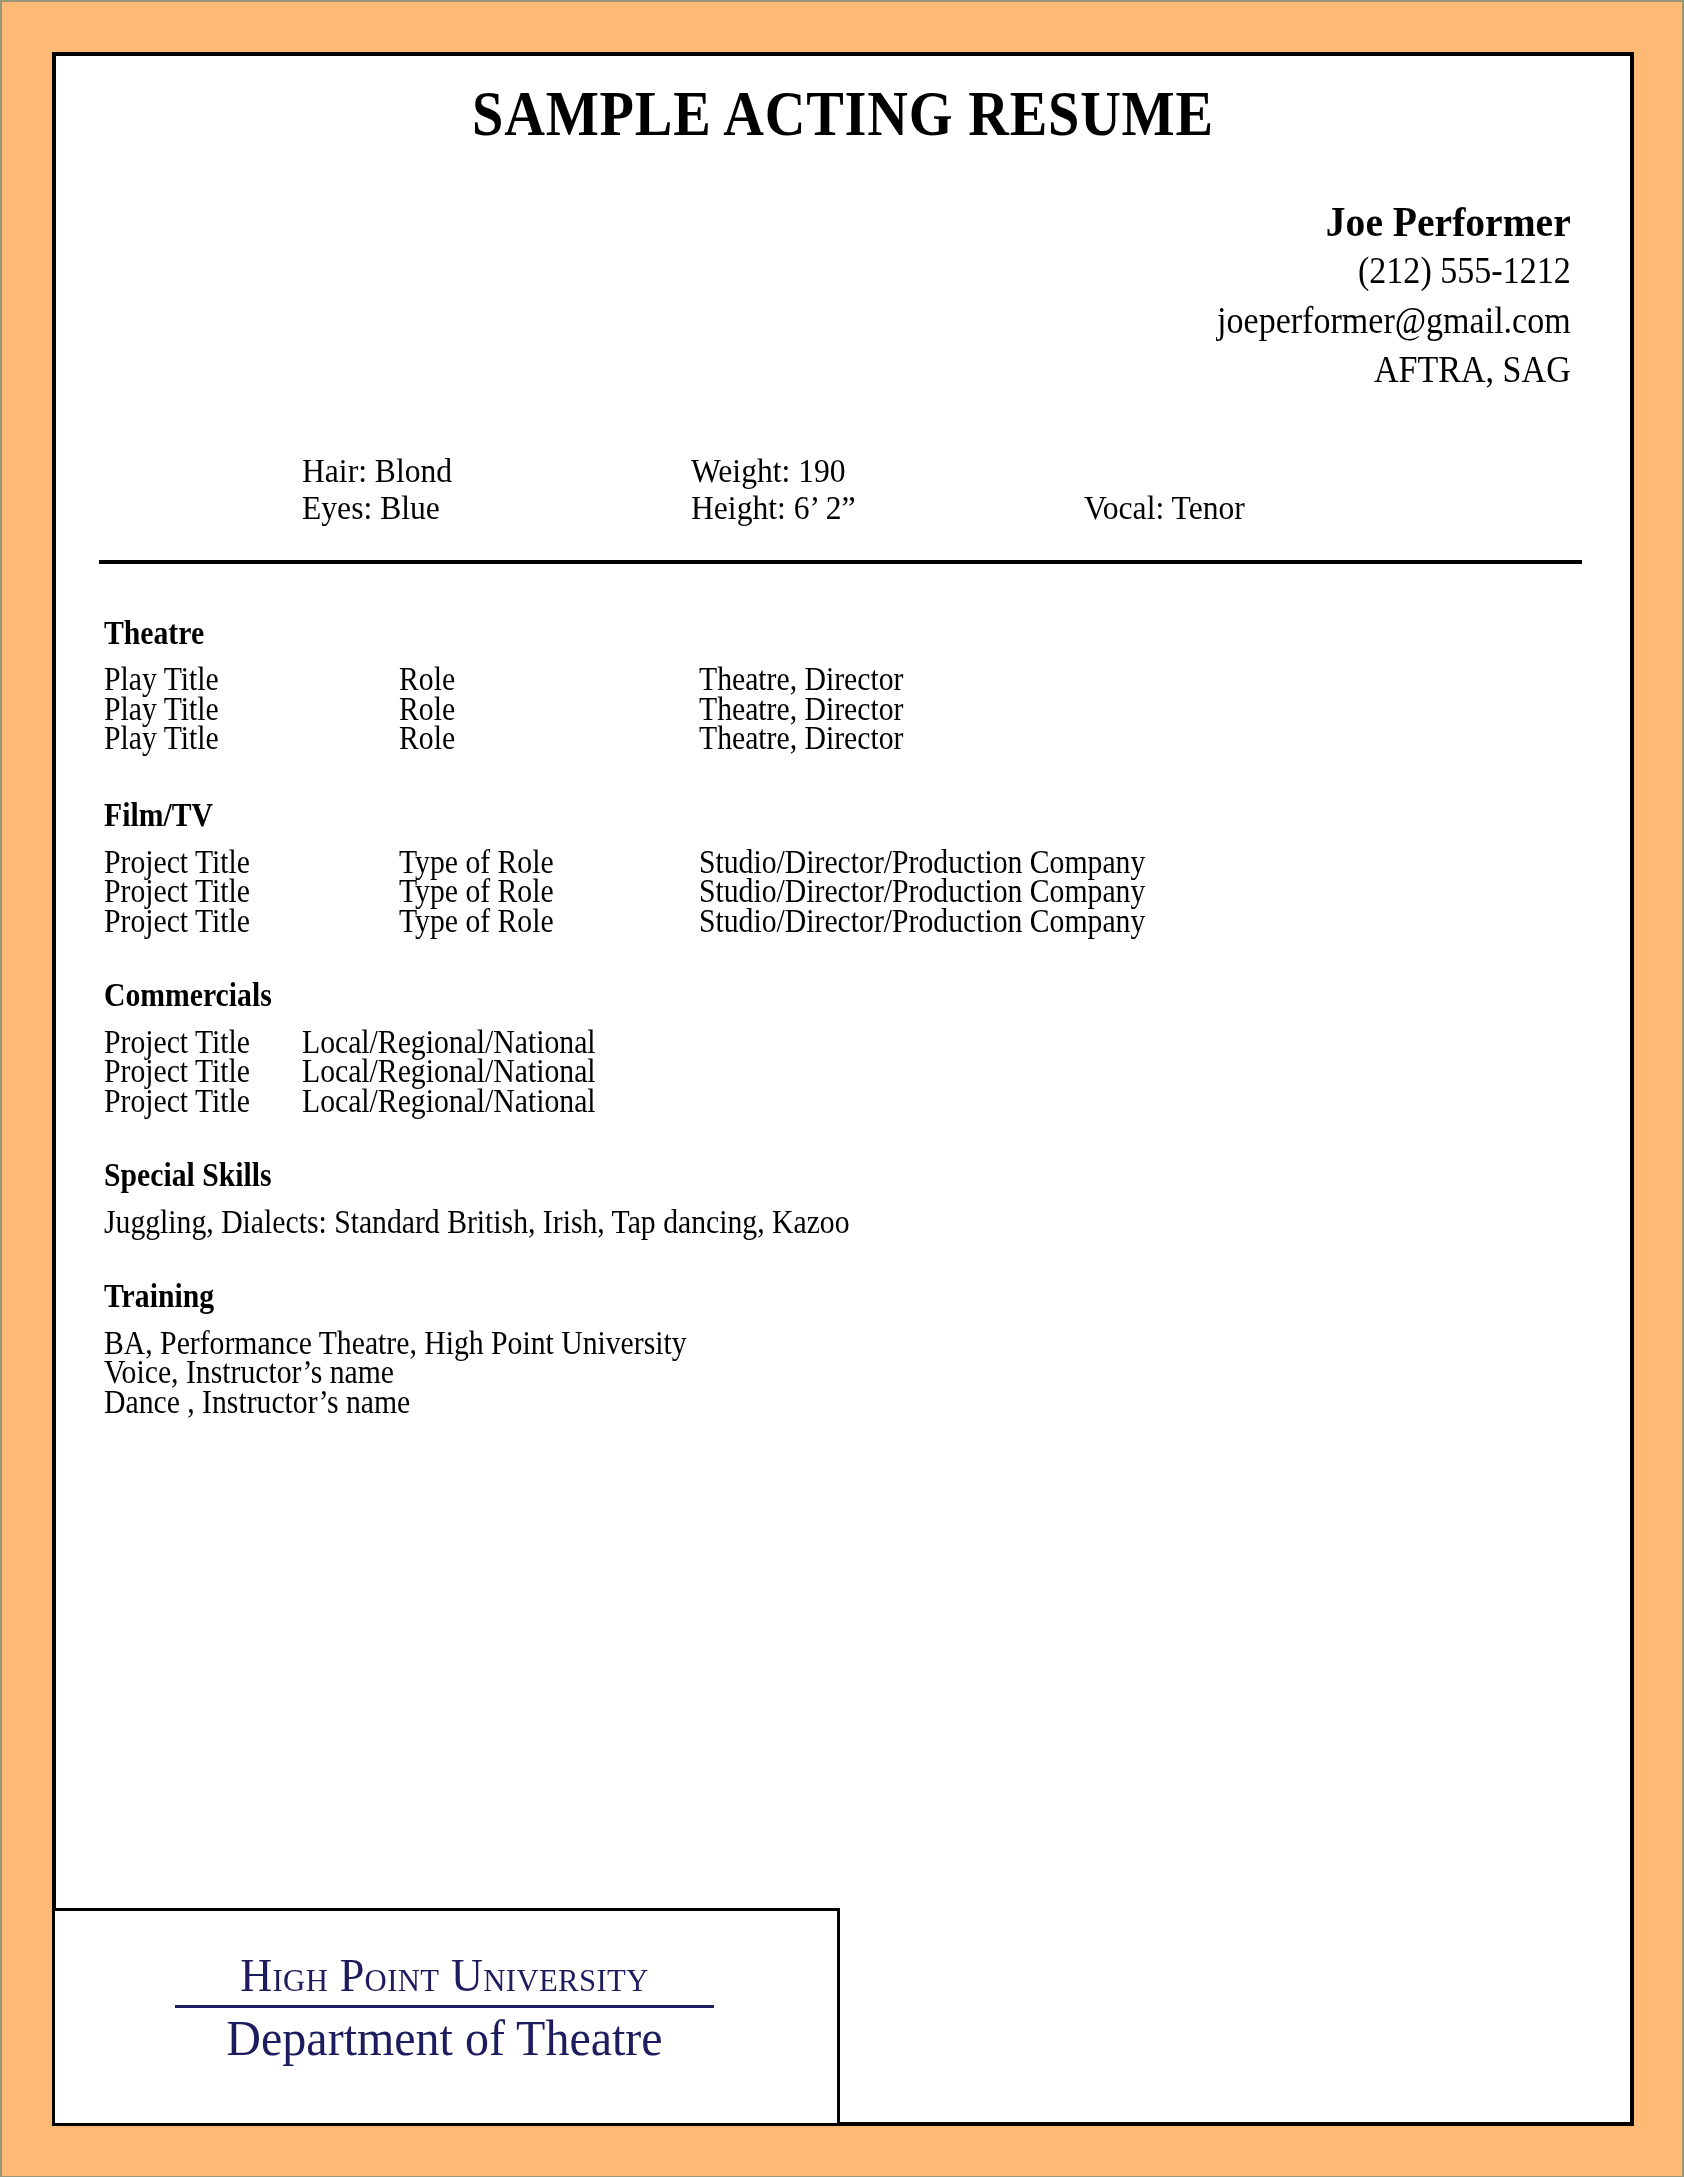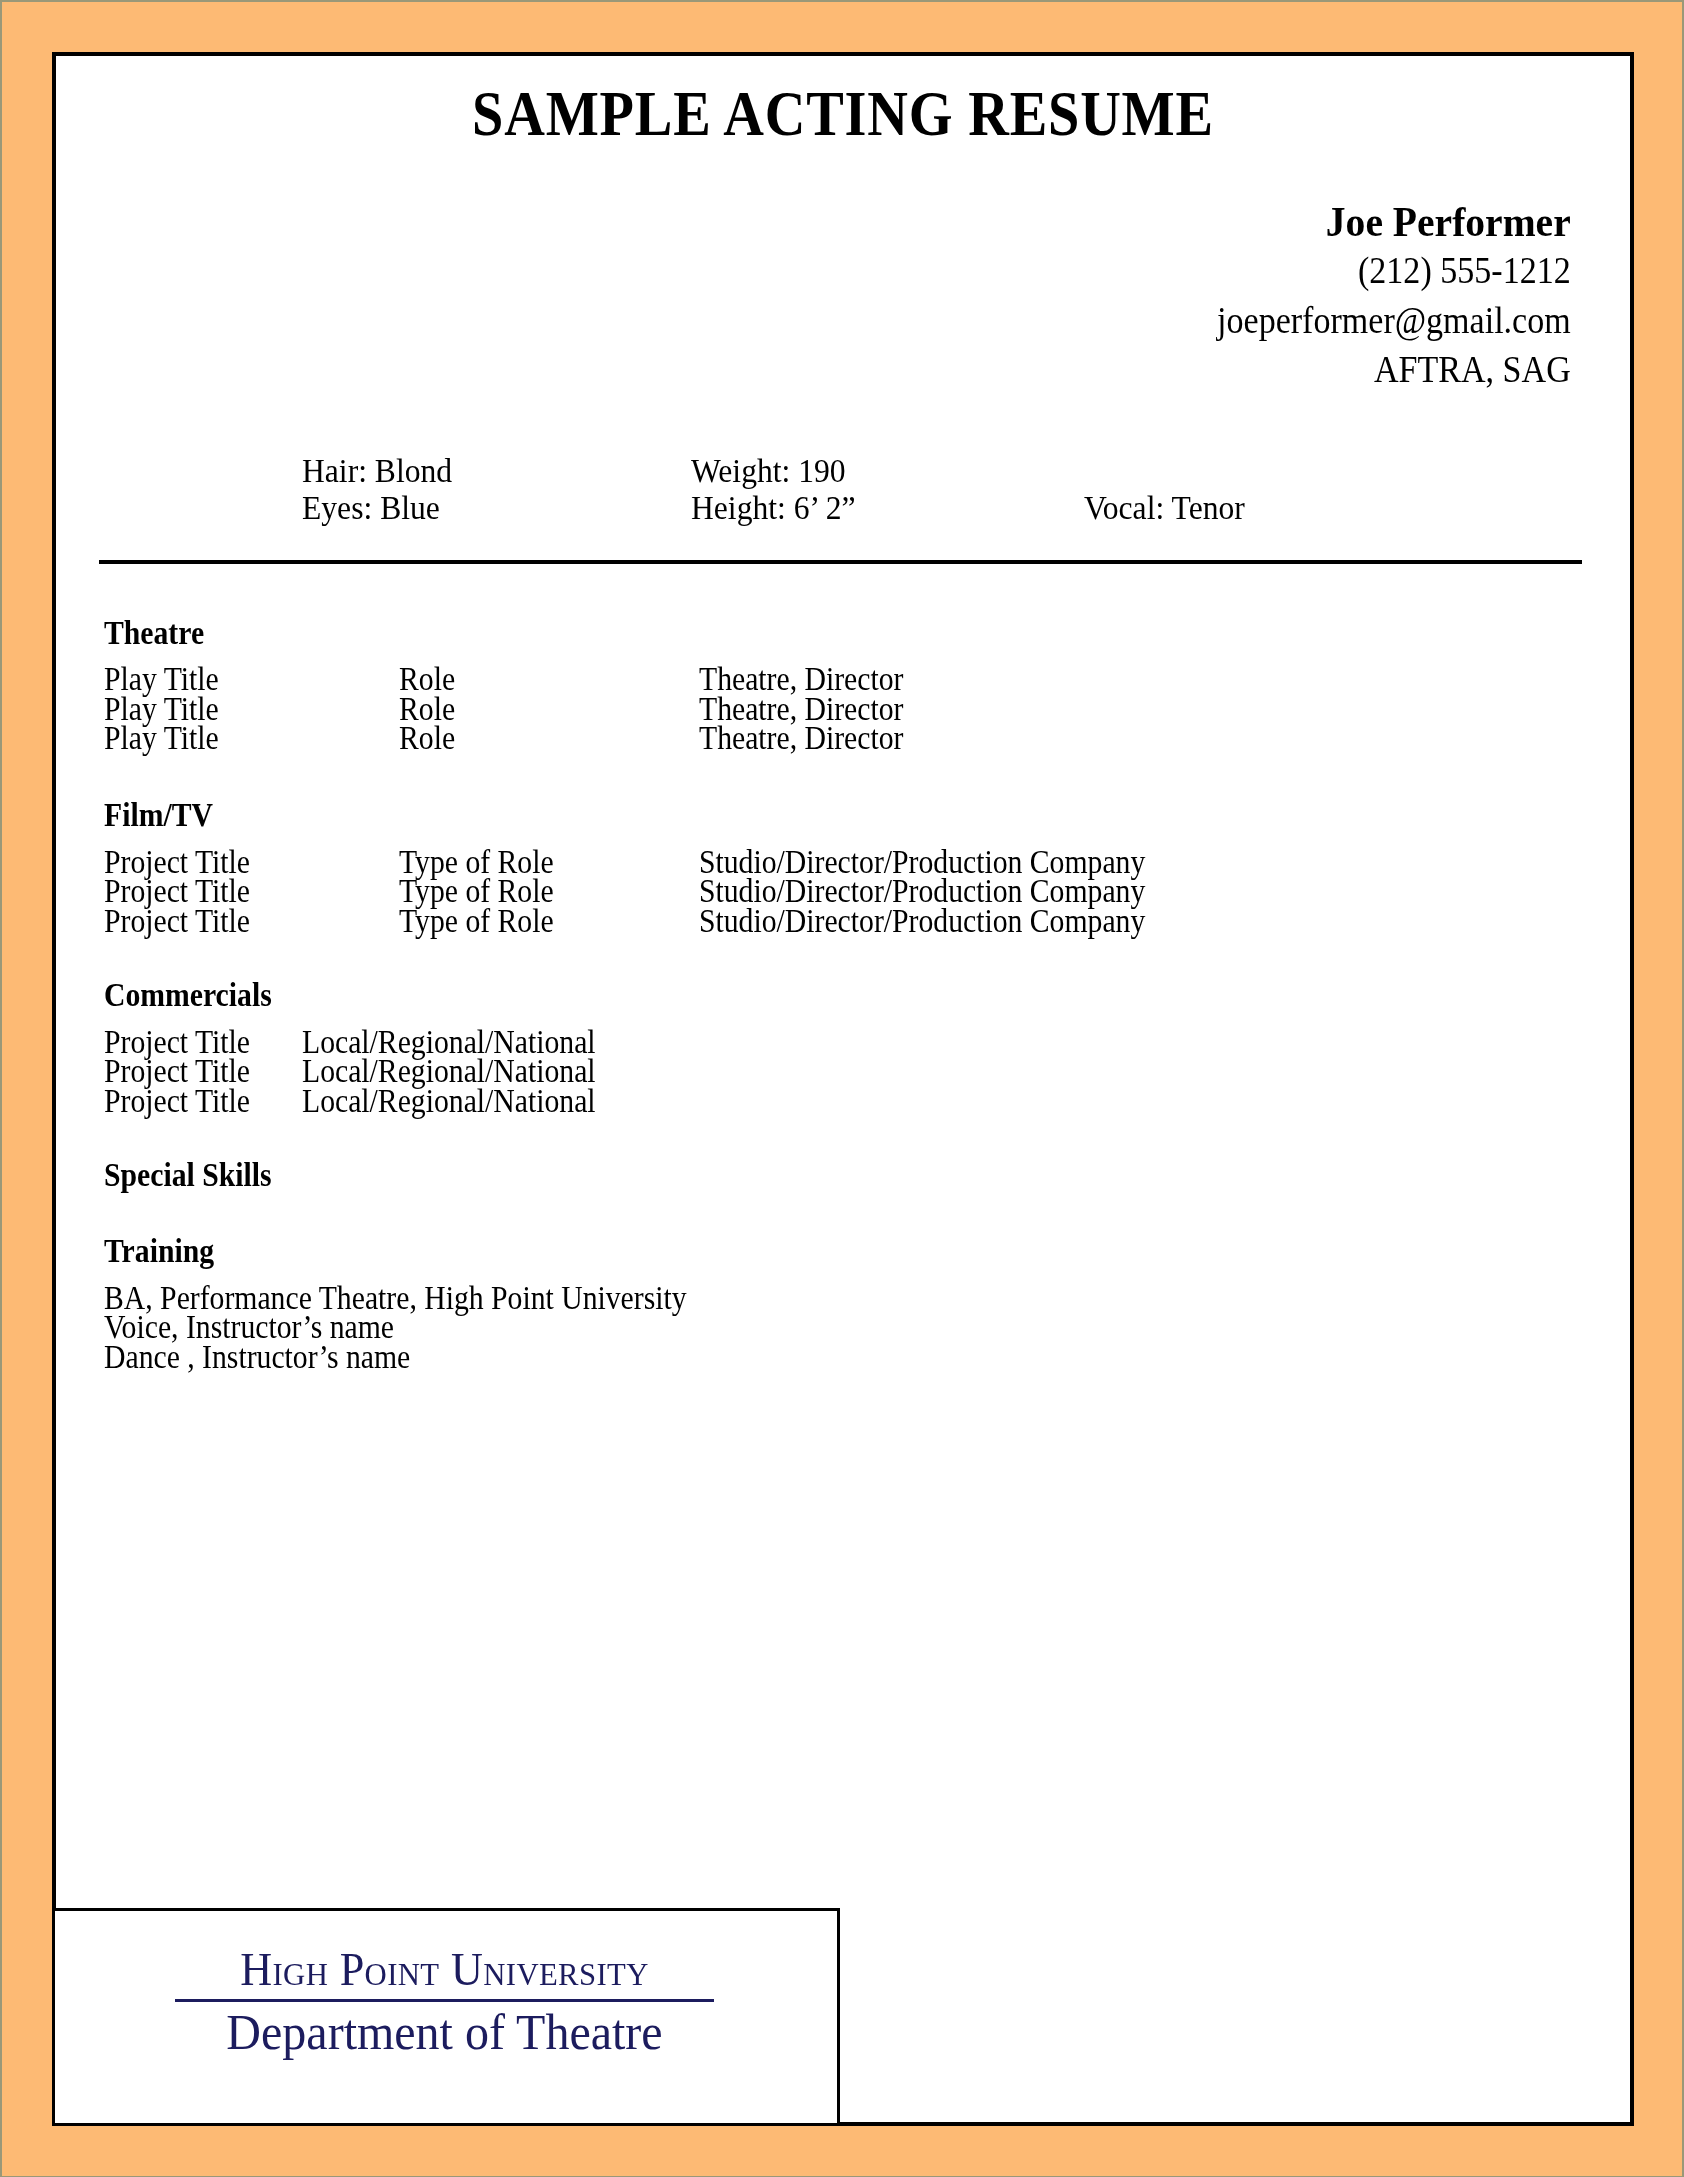--- a/index.html
+++ b/index.html
@@ -162,21 +162,21 @@
     top: 1856px;
     width: 788px;
     height: 218px;
     border: 3.5px solid #000000;
     box-sizing: border-box;
     background: #ffffff;
   }
   .logo-inner {
     position: absolute;
     left: 68px;
-    top: 36px;
+    top: 42px;
     width: 643px;
     text-align: center;
   }
   .logo-line1 {
     color: #1c1c5e;
     font-size: 46px;
     line-height: 1;
     letter-spacing: 0.4px;
     font-variant: small-caps;
     white-space: nowrap;
@@ -288,20 +288,23 @@
           <div class="row">
             <span class="cell c1">Project Title</span>
             <span class="cell c2-wide">Local/Regional/National</span>
           </div>
         </div>
       </div>
 
       <div class="gap-skills"></div>
       <div class="section">
         <span class="section-heading">Special Skills</span>
+        <div class="section-rows">
+          <span class="plain-line">Juggling, Dialects: Standard British, Irish, Tap dancing, Kazoo</span>
+        </div>
       </div>
 
       <div class="gap-training"></div>
       <div class="section">
         <span class="section-heading">Training</span>
         <div class="section-rows">
           <span class="plain-line">BA, Performance Theatre, High Point University</span>
           <span class="plain-line">Voice, Instructor’s name</span>
           <span class="plain-line">Dance , Instructor’s name</span>
         </div>

